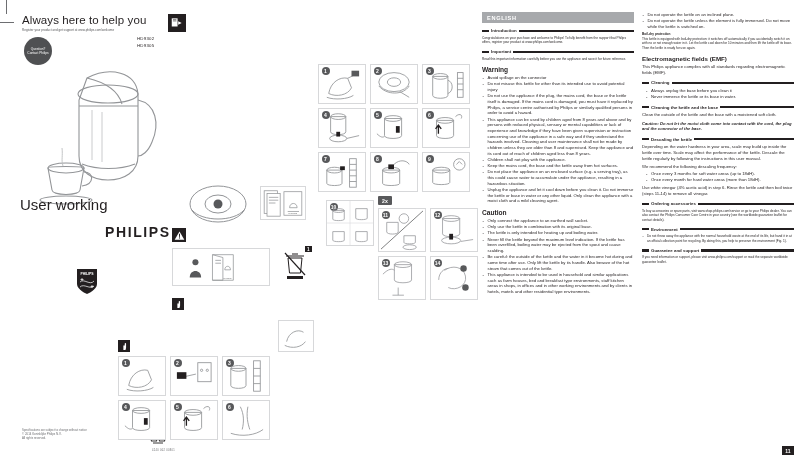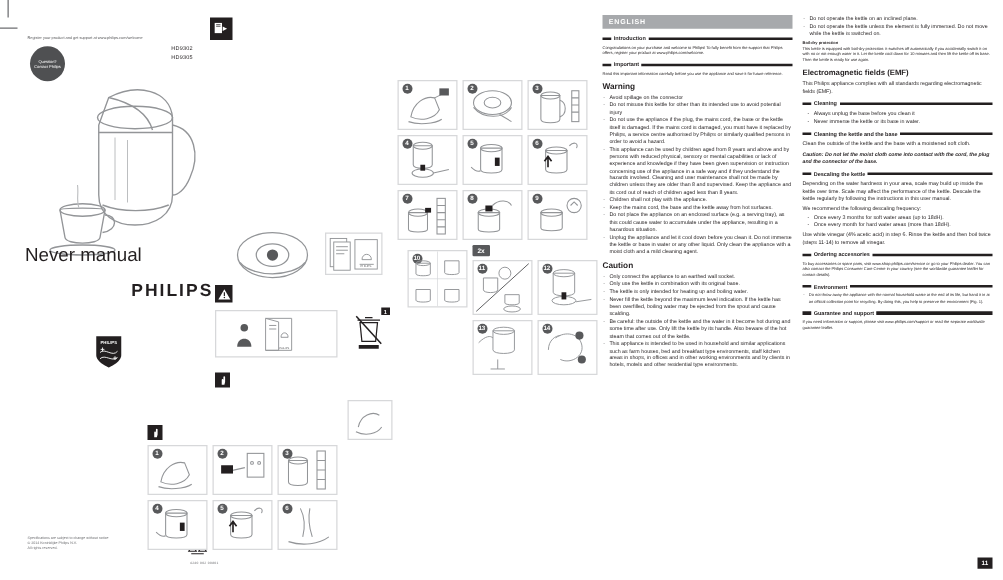--- a/index.html
+++ b/index.html
@@ -142,20 +142,21 @@
 </head>
 <body>
 
 <div class="page">
 
   <div class="crop" style="left:6px;top:0;width:.6px;height:14px;"></div>
   <div class="crop" style="left:0;top:22px;width:14px;height:.6px;"></div>
 
   <div class="cover">
 
+    <div class="cover-title">Always here to help you</div>
     <div class="cover-sub">Register your product and get support at www.philips.com/welcome</div>
     <div class="reg-badge">Question? Contact Philips</div>
 
     <div class="models">
       <div>HD9302</div>
       <div>HD9305</div>
     </div>
 
     <div class="icon-box" style="left:168px;top:14px;width:18px;height:18px;">
       <svg viewBox="0 0 24 24" width="14" height="14" aria-hidden="true">
@@ -188,21 +189,21 @@
         <g fill="none" stroke="#939598" stroke-width="1.1">
           <path d="M16 20 C 16 18, 52 18, 52 20 L 48 42 C 47 48, 21 48, 20 42 Z"></path>
           <ellipse cx="34" cy="20" rx="18" ry="5"></ellipse>
           <path d="M52 24 C 62 24, 63 36, 50 38"></path>
           <ellipse cx="34" cy="52" rx="26" ry="4"></ellipse>
         </g>
         <path d="M30 0 C 31 8, 29 12, 31 18" fill="none" stroke="#bcbec0" stroke-width=".9"></path>
       </svg>
     </div>
 
-    <div class="user-manual">Never manual</div>
+    <div class="user-manual">User working</div>
     <div class="philips-word">PHILIPS</div>
 
     <div class="shield">
       <svg viewBox="0 0 22 27" aria-hidden="true">
         <path d="M1 1 H21 V16 C21 22, 11 26, 11 26 C 11 26, 1 22, 1 16 Z" fill="#231f20"></path>
         <text x="11" y="7" font-size="3.4" fill="#fff" text-anchor="middle" font-family="Liberation Sans, sans-serif" font-weight="bold">PHILIPS</text>
         <g stroke="#fff" stroke-width=".7" fill="none">
           <path d="M4 14 C 8 10, 14 18, 18 13"></path>
           <path d="M4 19 C 8 15, 14 22, 18 18"></path>
           <path d="M6 10 l0 3 M4.5 11.5 l3 0"></path>

